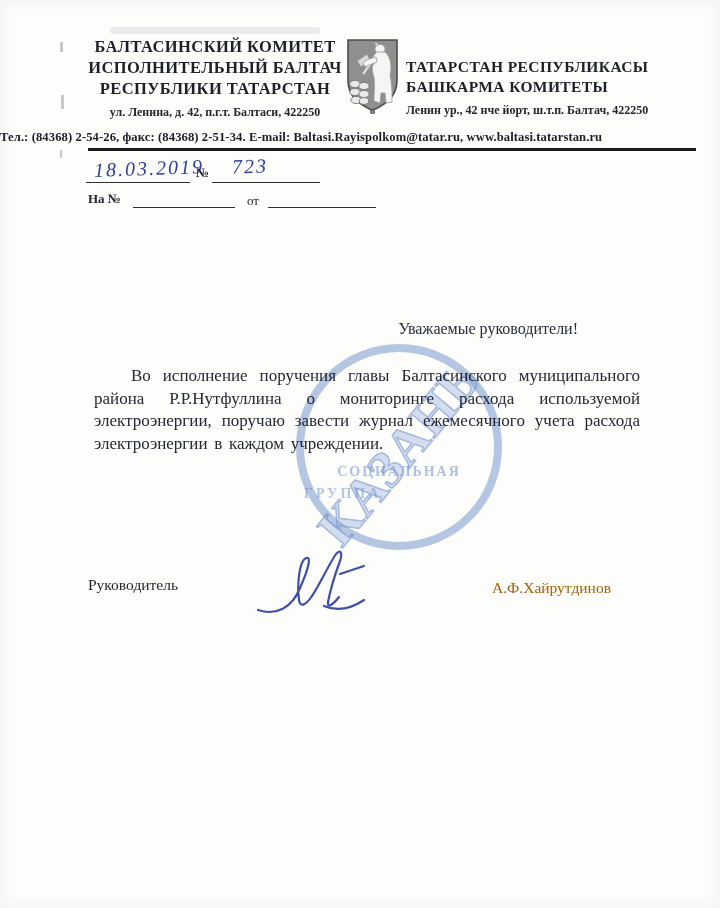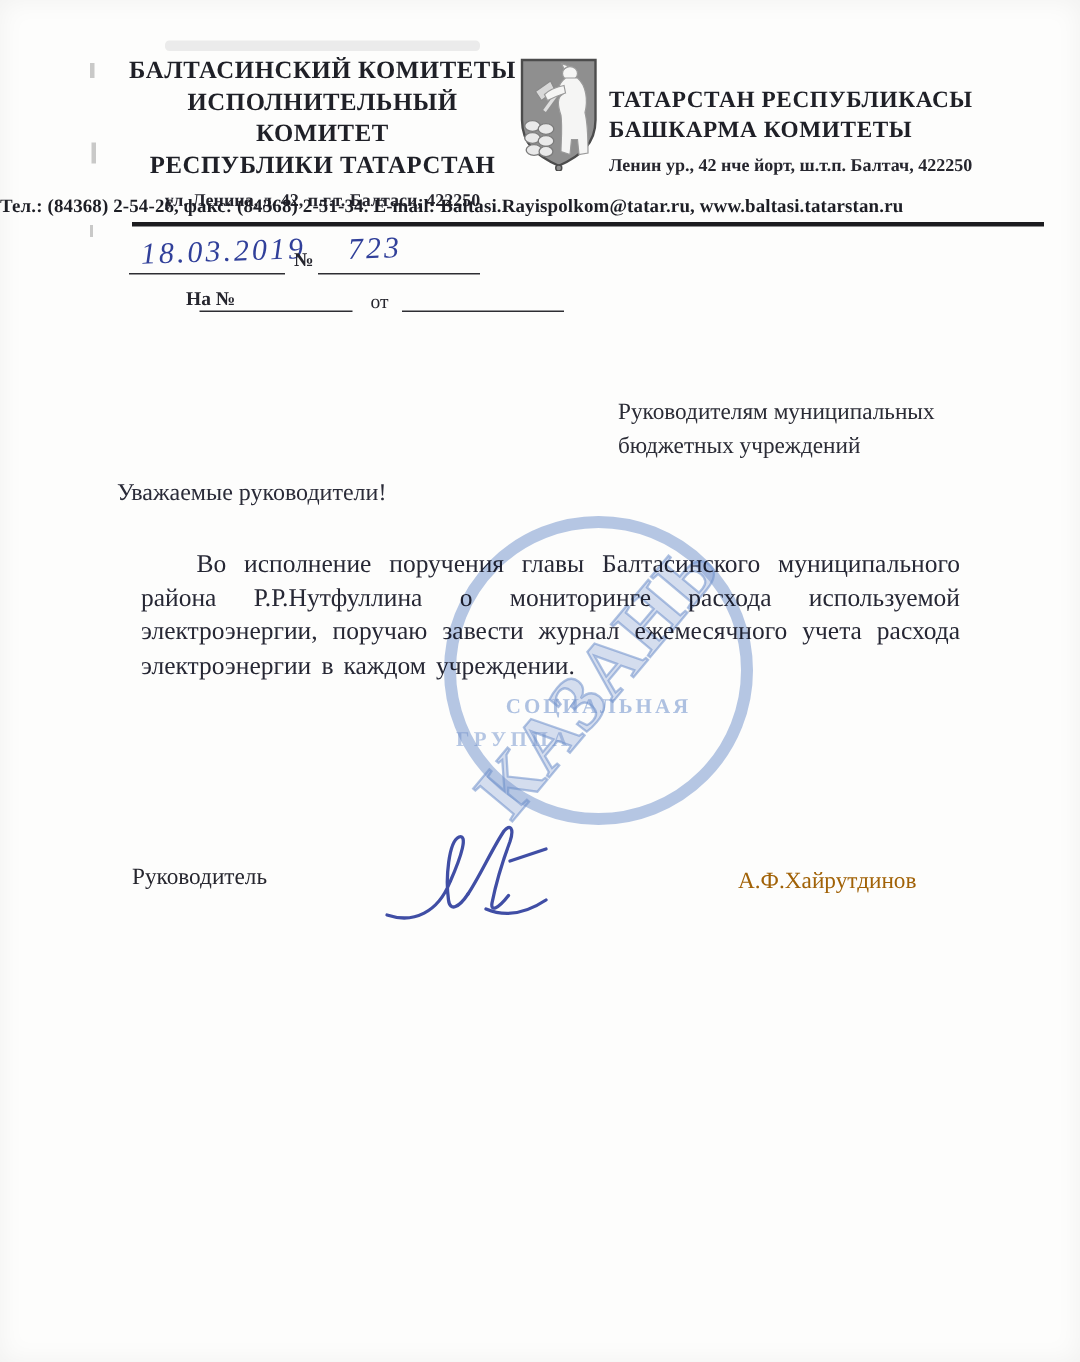--- a/index.html
+++ b/index.html
@@ -20,27 +20,27 @@
   .rule{position:absolute;left:88px;top:148px;width:608px;height:3px;background:#1c1c1f;}
   
   .hand{font-style:italic;color:#31409a;font-size:20px;letter-spacing:2px;
     transform:rotate(-2deg);display:inline-block;}
   .ref-date{position:absolute;left:94px;top:157px;}
   .ref-no-sym{position:absolute;left:196px;top:165px;font-weight:bold;font-size:13px;}
   .ref-number{position:absolute;left:232px;top:155px;}
   .u{position:absolute;height:1.2px;background:#2e2e33;}
   .u1{left:86px;top:182px;width:104px;}
   .u2{left:212px;top:182px;width:108px;}
-  .ref2-label{position:absolute;left:88px;top:191px;font-weight:bold;font-size:13px;margin-left:36px;}
+  .ref2-label{position:absolute;left:88px;top:191px;font-weight:bold;font-size:13px;}
   .ref2-ot{position:absolute;left:247px;top:193px;font-size:13px;}
   .u3{left:133px;top:207px;width:102px;}
   .u4{left:268px;top:207px;width:108px;}
   
   .recipient{position:absolute;left:412px;top:263px;font-size:15.5px;line-height:23px;color:#2a2b35;}
-  .salutation{position:absolute;left:78px;top:320px;width:500px;text-align:left;
+  .salutation{position:absolute;left:78px;top:320px;width:500px;text-align:right;
     font-size:16px;color:#2a2b38;}
   
   .body-text{position:absolute;left:78px;top:349px;width:578px;z-index:1;}
   .body-text p{margin:16px;font-size:17px;line-height:22.5px;text-align:justify;
     text-indent:37px;word-spacing:2.5px;color:#262734;}
   
   .sig-title{position:absolute;left:88px;top:576px;font-size:15.5px;color:#26262e;}
   .sig-name{position:absolute;left:492px;top:579px;font-size:15.5px;color:#a16207;}
   .sig-script{position:absolute;left:252px;top:546px;width:160px;height:80px;}
   
@@ -67,22 +67,22 @@
 <body>
 
 <div class="page">
 
   <div class="artifact a1"></div>
   <div class="artifact a2"></div>
   <div class="artifact a3"></div>
   <div class="smudge"></div>
 
   <div class="hdr-left">
-    <span class="hdr-line">БАЛТАСИНСКИЙ КОМИТЕТЫ</span>
-    <span class="hdr-line">ИСПОЛНИТЕЛЬНЫЙ КОМИТЕТ</span>
+    <span class="hdr-line">БАЛТАСИНСКИЙ КОМИТЕТ</span>
+    <span class="hdr-line">ИСПОЛНИТЕЛЬНЫЙ БАЛТАЧ</span>
     <span class="hdr-line">РЕСПУБЛИКИ ТАТАРСТАН</span>
     <span class="hdr-addr">ул. Ленина, д. 42, п.г.т. Балтаси, 422250</span>
   </div>
 
   <svg class="emblem" viewBox="0 0 55 77">
     <path d="M3,3 H52 V43 C52,59 42,67 27.5,73.5 C13,67 3,59 3,43 Z" fill="#8f8f8f" stroke="#4c4c4c" stroke-width="1.6"></path>
     <circle cx="27.5" cy="75" r="2" fill="#8f8f8f" stroke="#4c4c4c" stroke-width="1"></circle>
 
     <g fill="#e9e9e9" stroke="#7c7c7c" stroke-width="0.9">
       <ellipse cx="10" cy="47" rx="5.2" ry="3.6"></ellipse>
@@ -119,24 +119,20 @@
   <div class="u u1"></div>
   <span class="ref-no-sym">№</span>
   <span class="hand ref-number">723</span>
   <div class="u u2"></div>
 
   <span class="ref2-label">На №</span>
   <div class="u u3"></div>
   <span class="ref2-ot">от</span>
   <div class="u u4"></div>
 
-  <div class="recipient">
-    <div>Руководителям муниципальных</div>
-    <div>бюджетных учреждений</div>
-  </div>
 
   <div class="salutation">Уважаемые руководители!</div>
 
   <div class="body-text">
     <p>Во исполнение поручения главы Балтасинского муниципального района Р.Р.Нутфуллина о мониторинге расхода используемой электроэнергии, поручаю завести журнал ежемесячного учета расхода электроэнергии в каждом учреждении.</p>
   </div>
 
   <div class="wm">
     <div class="wm-big">КАЗАНЬ</div>
     <div class="wm-s1">СОЦИАЛЬНАЯ</div>

